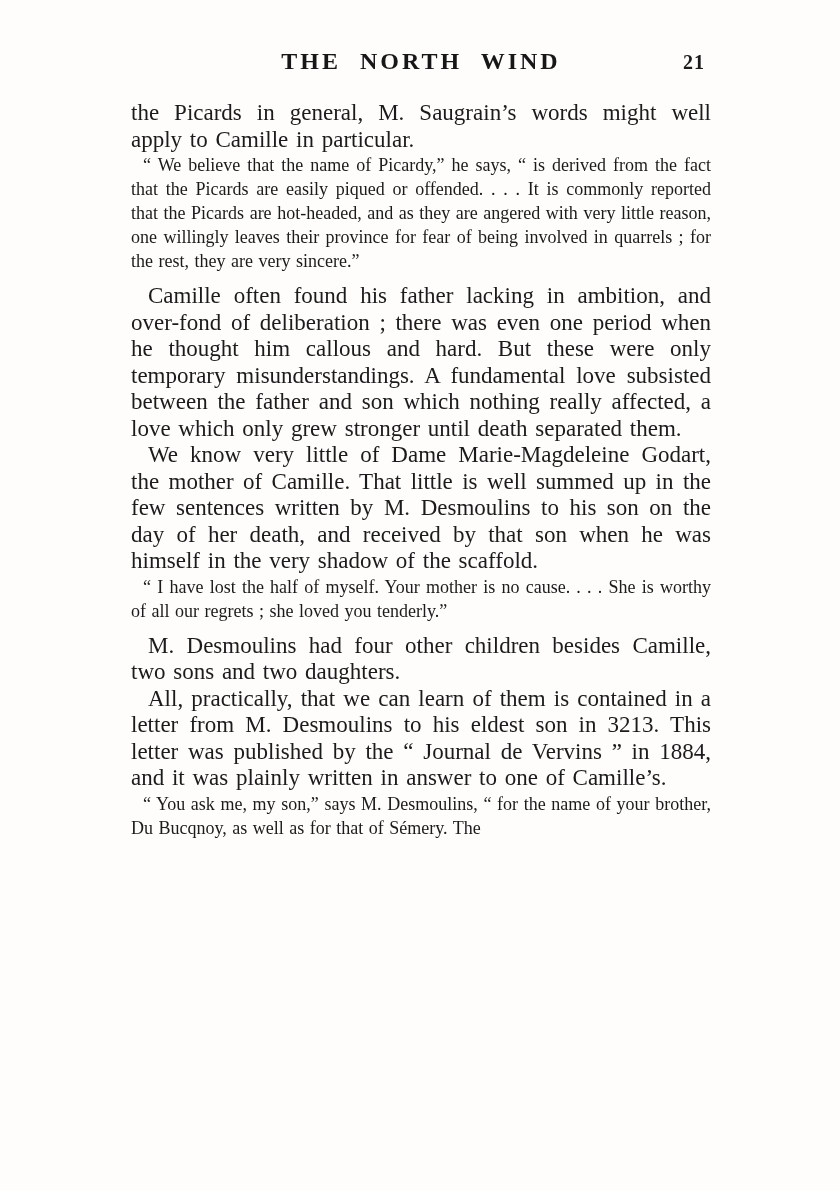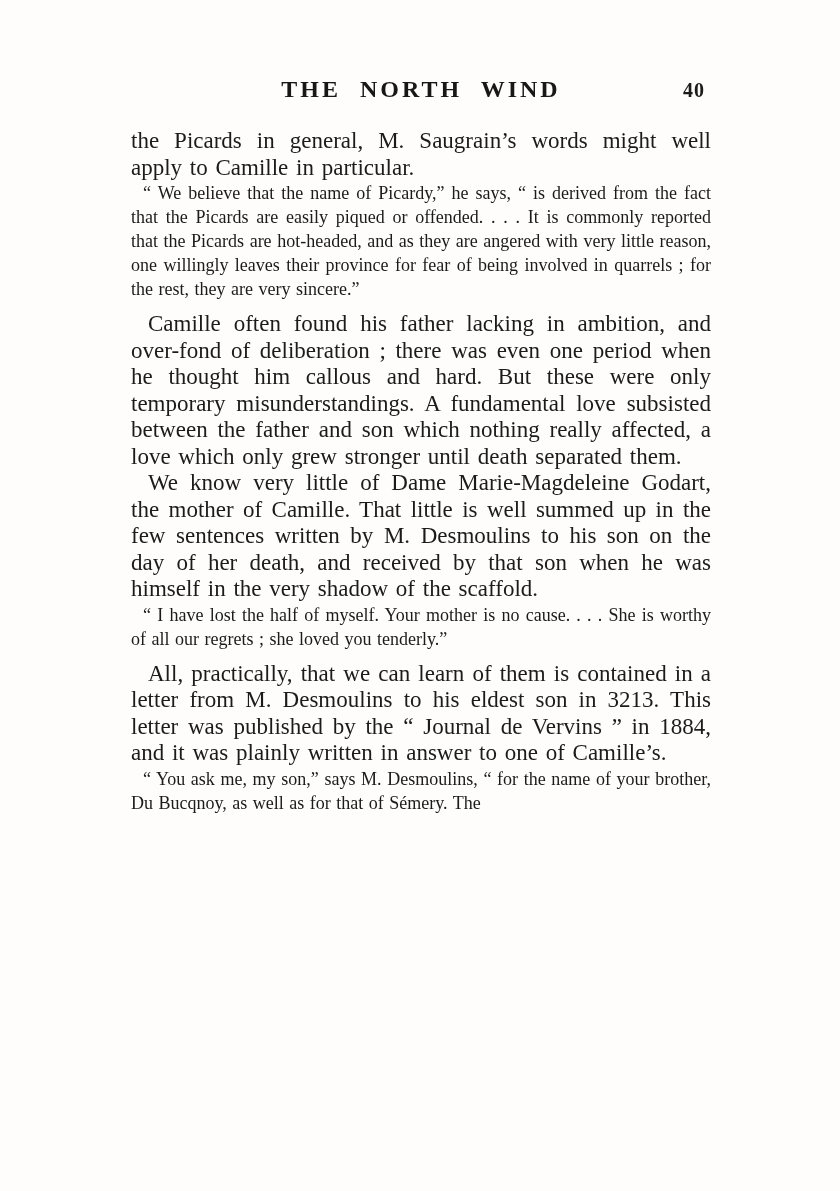--- a/index.html
+++ b/index.html
@@ -9,21 +9,21 @@
     height: 1191px;
     margin: 0 auto;
     background: #fefdfb;
     color: #1b1b1b;
     font-family: "Liberation Serif", "DejaVu Serif", serif;
     overflow: hidden;
   }
   .content {
     position: absolute;
     left: 131px;
-    top: 76px;
+    top: 48px;
     width: 580px;
     font-family: Liberation Serif, serif;
   }
   .page-header {
     position: relative;
     height: 34px;
     margin-bottom: 18px;
   }
   .running-title {
     display: block;
@@ -60,34 +60,35 @@
   .quote-last { margin-bottom: 0; }
 </style>
 </head>
 <body>
 
 <div class="page">
   <div class="content">
 
     <header class="page-header">
       <span class="running-title">THE NORTH WIND</span>
-      <span class="page-number">40</span>
+      <span class="page-number">21</span>
     </header>
 
     <p class="body-para no-indent">the Picards in general, M. Saugrain’s words might well apply to Camille in particular.</p>
 
     <p class="quote">“ We believe that the name of Picardy,” he says, “ is derived from the fact that the Picards are easily piqued or offended. . . . It is commonly reported that the Picards are hot-headed, and as they are angered with very little reason, one willingly leaves their province for fear of being involved in quarrels ; for the rest, they are very sincere.”</p>
 
     <p class="body-para">Camille often found his father lacking in ambition, and over-fond of deliberation ; there was even one period when he thought him callous and hard.  But these were only temporary misunderstandings.  A fundamental love subsisted between the father and son which nothing really affected, a love which only grew stronger until death separated them.</p>
 
     <p class="body-para">We know very little of Dame Marie-Magdeleine Godart, the mother of Camille.  That little is well summed up in the few sentences written by M. Desmoulins to his son on the day of her death, and received by that son when he was himself in the very shadow of the scaffold.</p>
 
     <p class="quote">“ I have lost the half of myself.  Your mother is no cause. . . . She is worthy of all our regrets ; she loved you tenderly.”</p>
 
 
+    <p class="body-para">M. Desmoulins had four other children besides Camille, two sons and two daughters.</p>
 
 
     <p class="body-para">All, practically, that we can learn of them is contained in a letter from M. Desmoulins to his eldest son in 3213.  This letter was published by the “ Journal de Vervins ” in 1884, and it was plainly written in answer to one of Camille’s.</p>
 
     <p class="quote quote-last">“ You ask me, my son,” says M. Desmoulins, “ for the name of your brother, Du Bucqnoy, as well as for that of Sémery.  The</p>
 
   </div>
 </div>
 
 </body></html>

